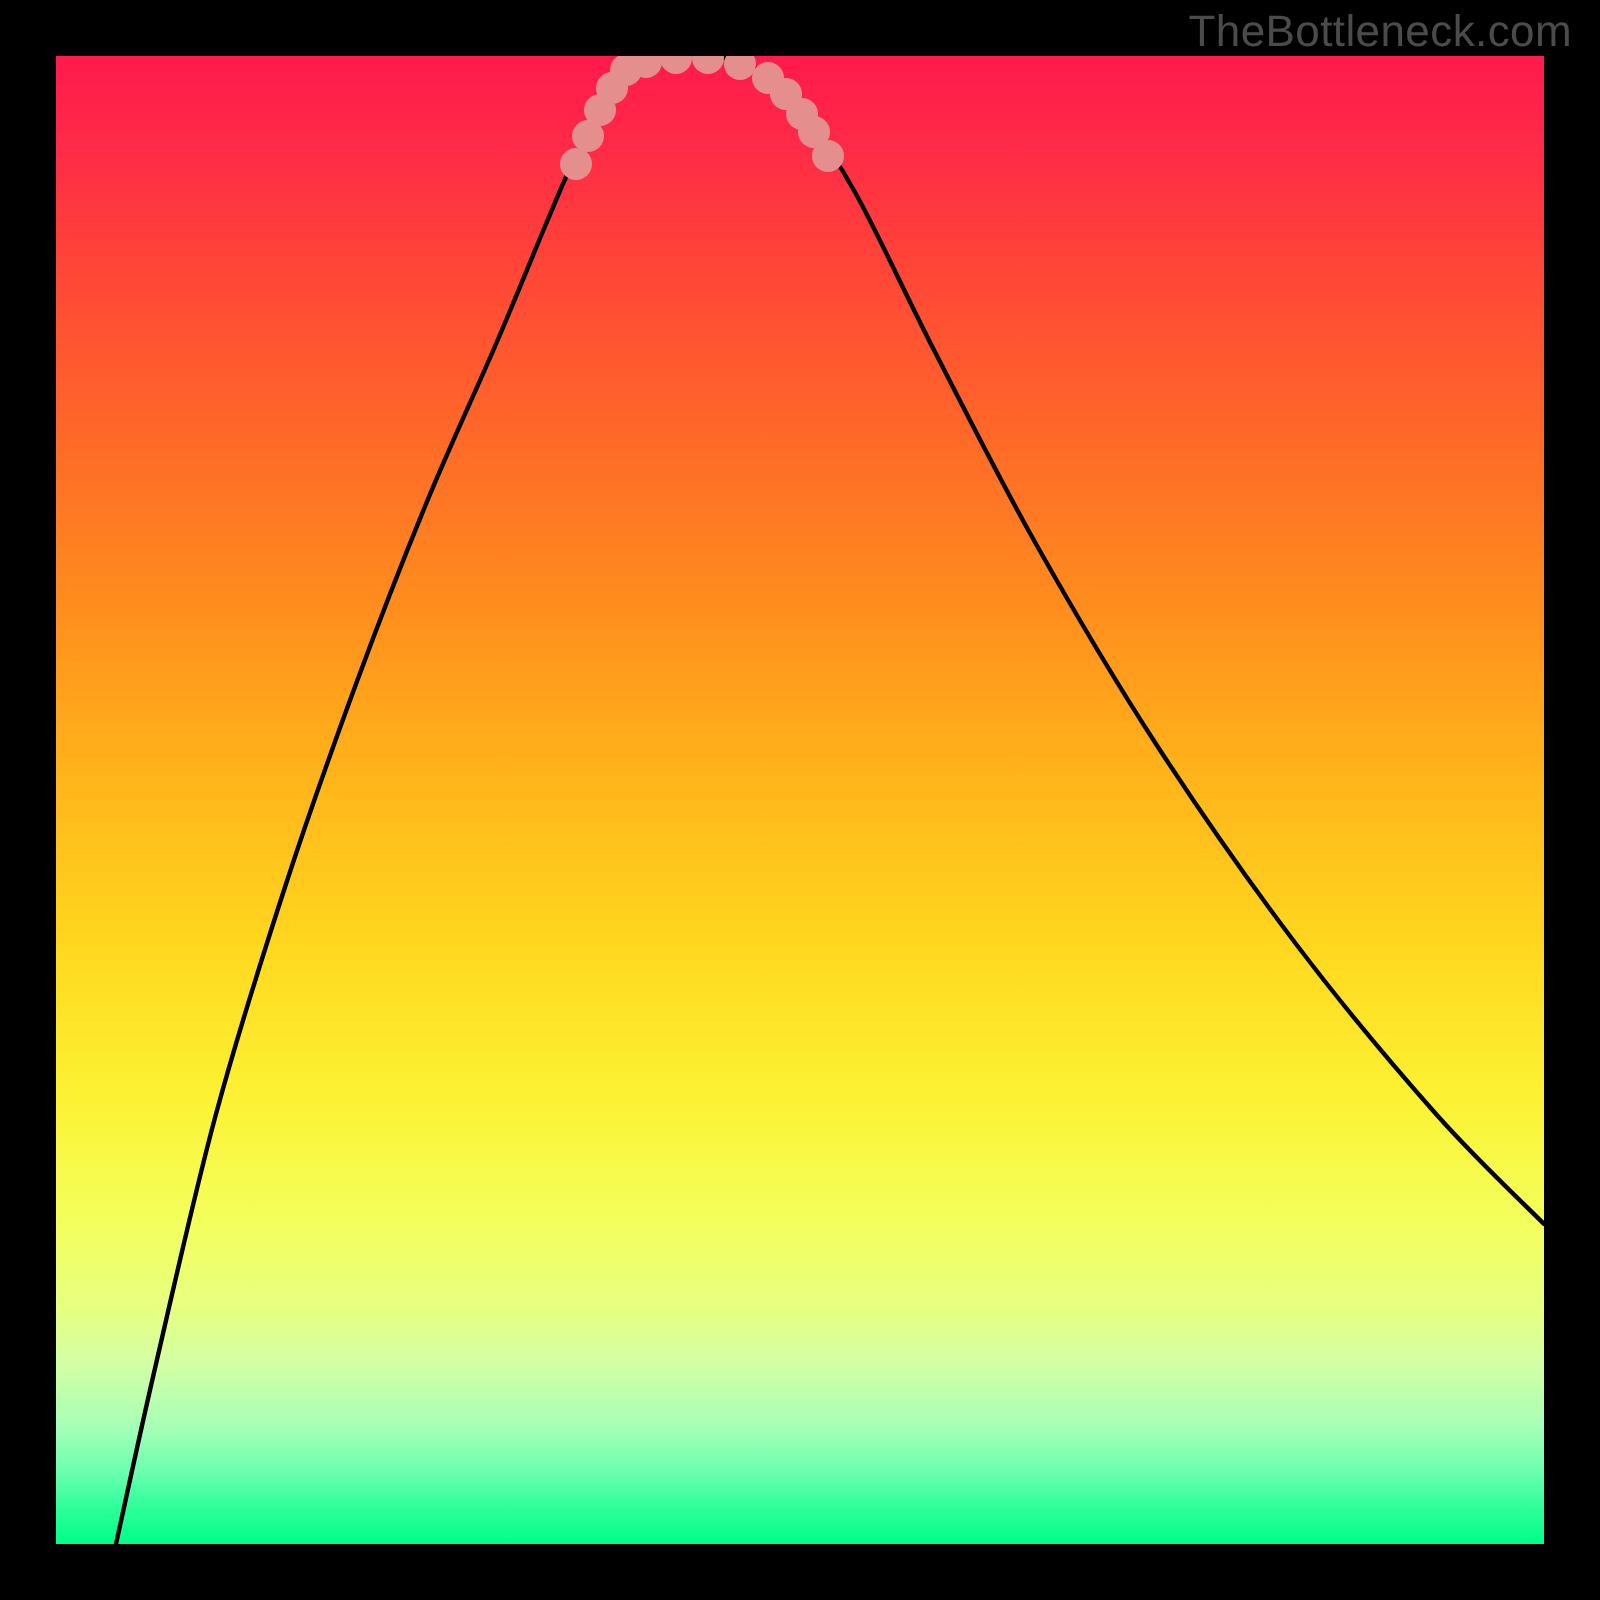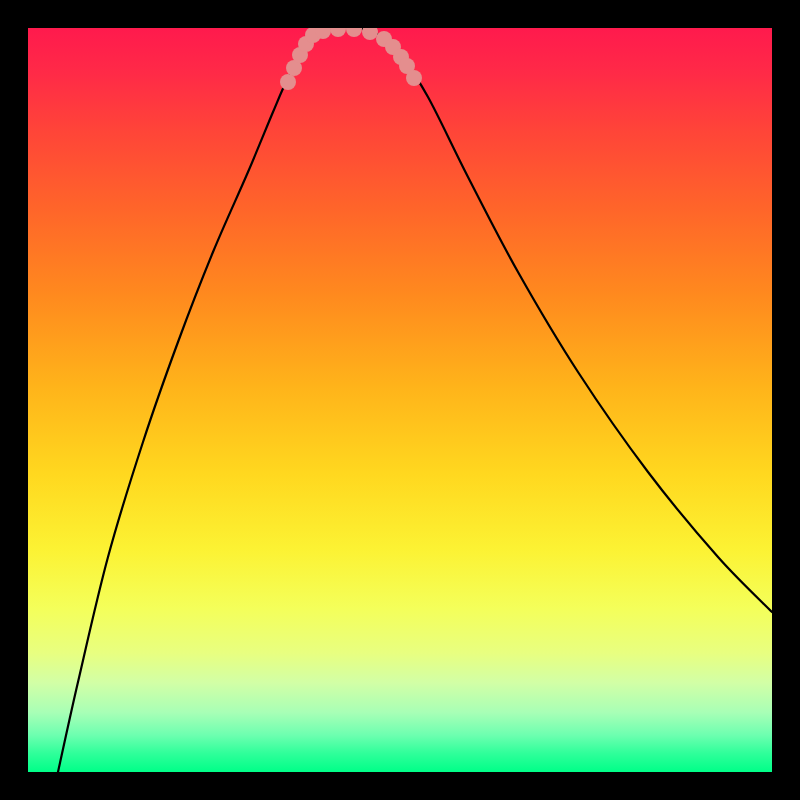--- a/index.html
+++ b/index.html
@@ -76,13 +76,14 @@
           <circle cx="326" cy="1" r="8" fill="#e48e8e"></circle>
           <circle cx="342" cy="4" r="8" fill="#e48e8e"></circle>
           <circle cx="356" cy="11" r="8" fill="#e48e8e"></circle>
           <circle cx="365" cy="19" r="8" fill="#e48e8e"></circle>
           <circle cx="373" cy="29" r="8" fill="#e48e8e"></circle>
           <circle cx="379" cy="38" r="8" fill="#e48e8e"></circle>
           <circle cx="386" cy="50" r="8" fill="#e48e8e"></circle>
         </g>
     </svg>
   </div>
+  <div class="watermark">TheBottleneck.com</div>
 </div>
 
 </body></html>

